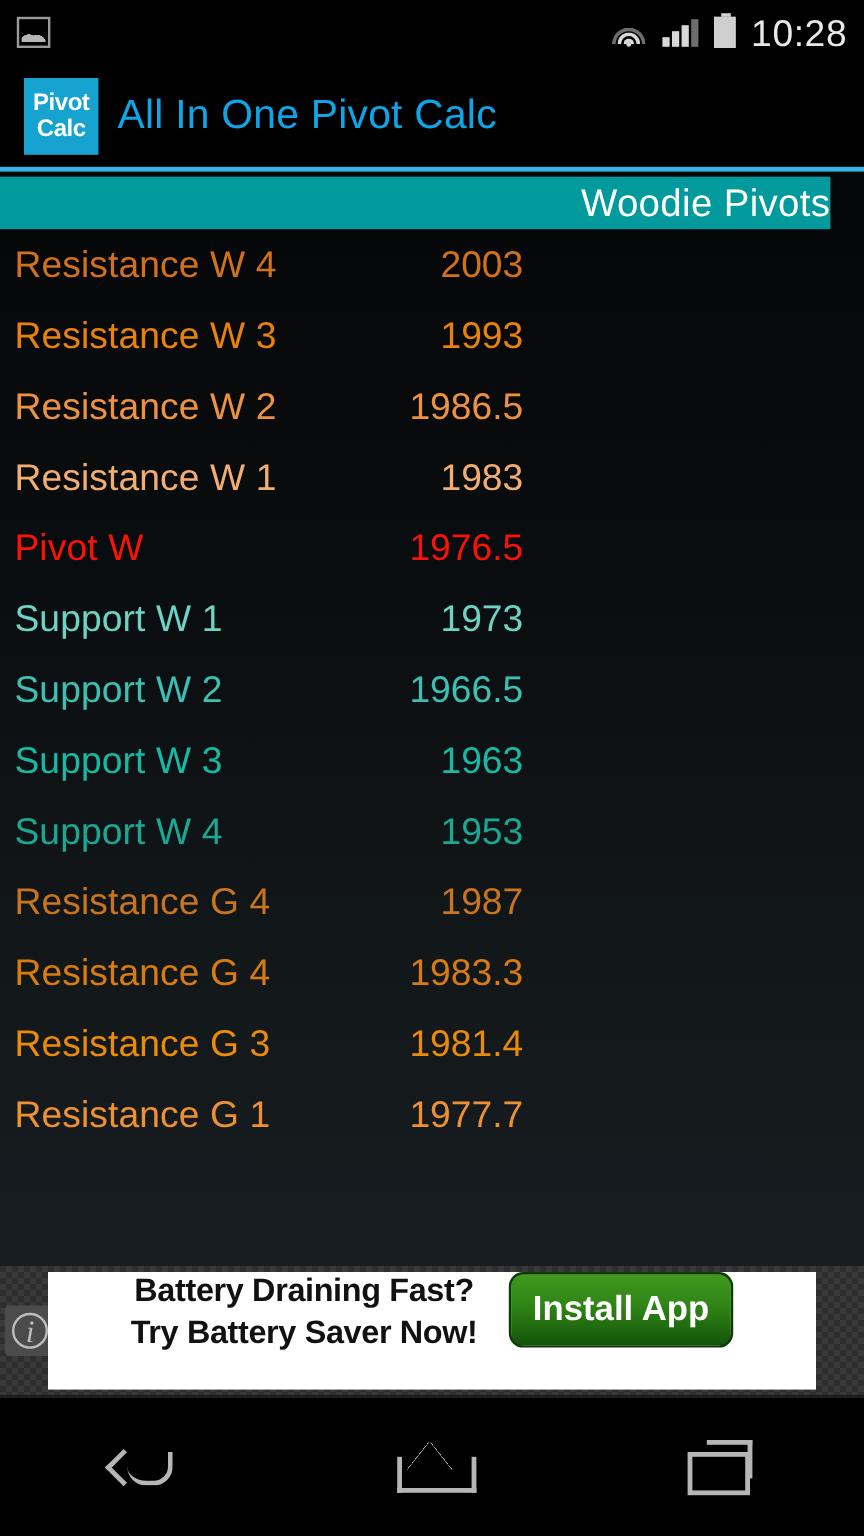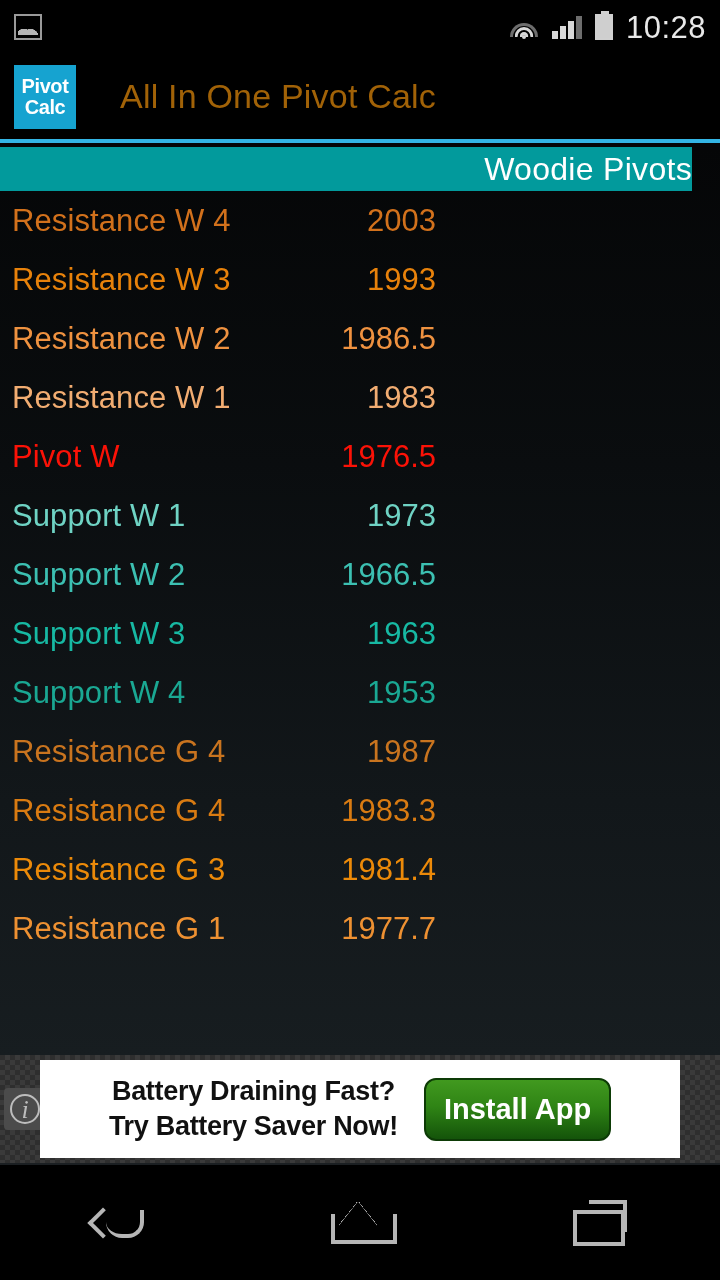--- a/index.html
+++ b/index.html
@@ -37,27 +37,27 @@
   .wifi-icon i.c { width:9px;  height:5px;  border-color:#d8d8d8; }
   .wifi-icon i.d { width:4px; height:4px; bottom:0; border-radius:50%; background:#d8d8d8; border:none; }
   .sig-icon { display:flex; align-items:flex-end; gap:2px; height:24px; }
   .sig-icon s { display:block; width:6px; background:#d8d8d8; }
   .sig-icon s.off { background:#6d6d6d; }
   .batt-icon { width:18px; height:26px; border:2px solid #d0d0d0; position:relative; background:#cfcfcf; }
   .batt-icon::before{ content:""; position:absolute; top:-5px; left:4px; width:8px; height:3px; background:#d0d0d0; }
   .clock { color:#e8e8e8; font-size:31px; letter-spacing:.5px; line-height:1; }
 
   
-  .actionbar { height:85px; background:#000; display:flex; align-items:center; padding-left:14px;gap:28px; }
+  .actionbar { height:85px; background:#000; display:flex; align-items:center; padding-left:20px; }
   .applogo {
     width:62px; height:64px; background:#16a3d0; display:flex; flex-direction:column;
     align-items:center; justify-content:center; line-height:1.02; flex:none;
   }
   .applogo span { color:#fff; font-size:20px; font-weight:bold; letter-spacing:-.4px; }
-  .apptitle { color:#a16207; font-size:34px; margin-left:16px; letter-spacing:.2px; }
+  .apptitle { color:#0ea5e9; font-size:34px; margin-left:16px; letter-spacing:.2px; }
   .blue-rule { height:4px; background:#33b5e5; }
 
   
   .content {
     position:absolute; top:147px; left:0; right:0; bottom:225px;
     background:linear-gradient(180deg,#050607 0%, #0a0d0f 35%, #12171a 72%, #171d20 100%);
     overflow:hidden;
   }
   .sec-header {
     height:44px; width:692px; background:#029a9c;
@@ -78,21 +78,21 @@
     display:flex; align-items:center;
   }
   .ad-info {
     width:42px; height:42px; margin-left:4px; border-radius:4px;
     background:#4b4b4b; display:flex; align-items:center; justify-content:center; flex:none;
   }
   .ad-info b { color:#bdbdbd; font-size:26px; font-family:"Liberation Serif",serif; font-weight:normal; font-style:italic;
                border:2px solid #bdbdbd; border-radius:50%; width:30px; height:30px; line-height:27px; text-align:center; }
   .ad-card {
     position:absolute; left:40px; width:640px; height:98px; top:5px;
-    background:#fff; display:flex; align-items:center; justify-content:center; gap:26px;
+    background:#fff; display:flex; align-items:flex-start; justify-content:center; gap:26px;
   }
   .ad-text { display:flex; flex-direction:column; gap:4px; text-align:center; }
   .ad-text span { color:#111; font-size:27px; font-weight:bold; letter-spacing:-.3px; }
   .ad-btn {
     background:linear-gradient(180deg,#41991f 0%, #2f8415 45%, #14540a 100%);
     border:2px solid #0d3b06; border-radius:12px; padding:13px 18px;
   }
   .ad-btn span { color:#fff; font-size:29px; font-weight:bold; }
 
   

